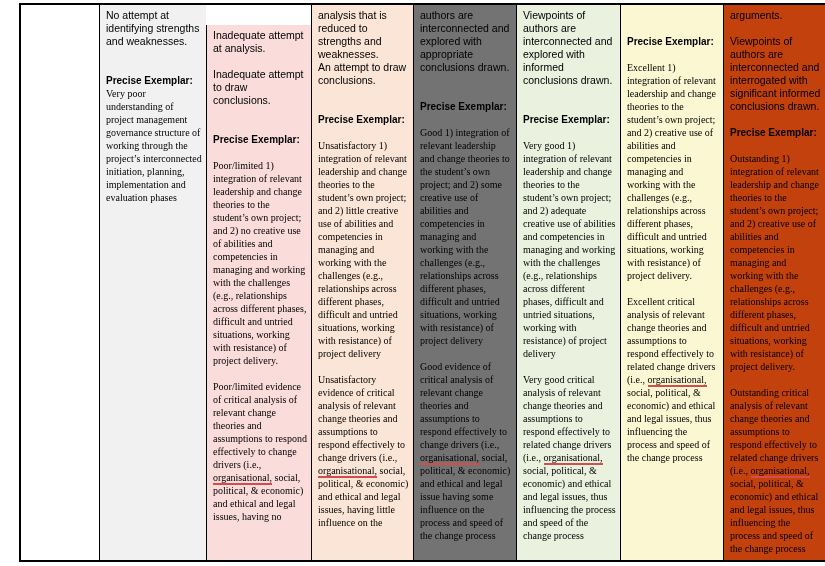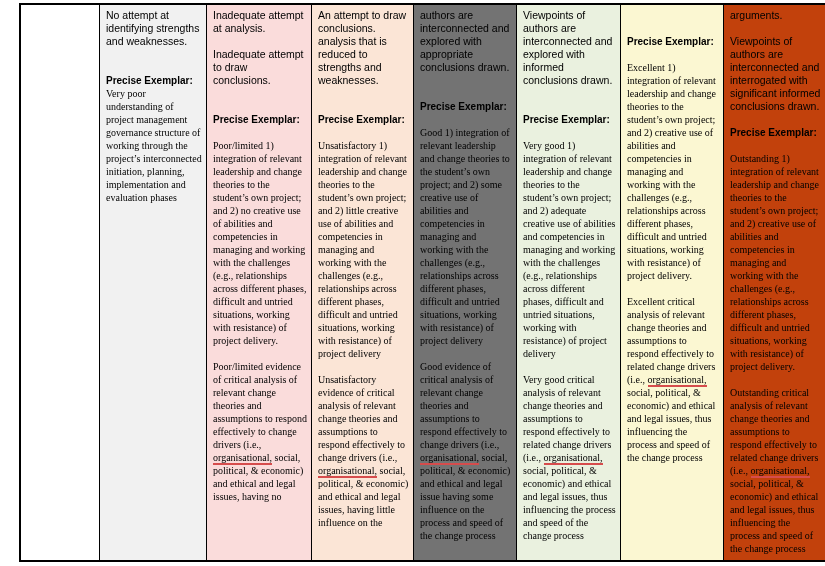--- a/index.html
+++ b/index.html
@@ -31,35 +31,35 @@
 
 <div class="frame">
     <div class="cell first" style="background: rgb(255, 255, 255); width: 78px;"></div>
     <div class="cell" style="background: rgb(241, 241, 241); width: 107px;">
       <div class="para sans">No attempt at identifying strengths and weaknesses.</div>
       <div class="para blank">&nbsp;</div>
       <div class="para blank">&nbsp;</div>
       <div class="para head">Precise Exemplar:</div>
       <div class="para serif">Very poor understanding of project management governance structure of working through the project’s interconnected initiation, planning, implementation and evaluation phases</div>
     </div>
-    <div class="cell" style="background: rgb(250, 220, 219); width: 105px;">
+    <div class="cell" style="background: rgb(250, 220, 219); width: 105px; margin-top: 20px;">
       <div class="para sans">Inadequate attempt at analysis.</div>
       <div class="para blank">&nbsp;</div>
       <div class="para sans">Inadequate attempt to draw conclusions.</div>
       <div class="para blank">&nbsp;</div>
       <div class="para blank">&nbsp;</div>
       <div class="para head">Precise Exemplar:</div>
       <div class="para blank">&nbsp;</div>
       <div class="para serif">Poor/limited 1) integration of relevant leadership and change theories to the student’s own project; and 2) no creative use of abilities and competencies in managing and working with the challenges (e.g., relationships across different phases, difficult and untried situations, working with resistance) of project delivery.</div>
       <div class="para blank">&nbsp;</div>
       <div class="para serif">Poor/limited evidence of critical analysis of relevant change theories and assumptions to respond effectively to change drivers (i.e., <span class="sc">organisational,</span> social, political, &amp; economic) and ethical and legal issues, having no</div>
     </div>
     <div class="cell" style="background: rgb(251, 229, 214); width: 102px;">
+      <div class="para sans">analysis that is reduced to strengths and weaknesses.</div>
       <div class="para sans">An attempt to draw conclusions.</div>
-      <div class="para sans">analysis that is reduced to strengths and weaknesses.</div>
       <div class="para blank">&nbsp;</div>
       <div class="para blank">&nbsp;</div>
       <div class="para head">Precise Exemplar:</div>
       <div class="para blank">&nbsp;</div>
       <div class="para serif">Unsatisfactory 1) integration of relevant leadership and change theories to the student’s own project; and 2) little creative use of abilities and competencies in managing and working with the challenges (e.g., relationships across different phases, difficult and untried situations, working with resistance) of project delivery</div>
       <div class="para blank">&nbsp;</div>
       <div class="para serif">Unsatisfactory evidence of critical analysis of relevant change theories and assumptions to respond effectively to change drivers (i.e., <span class="sc">organisational,</span> social, political, &amp; economic) and ethical and legal issues, having little influence on the</div>
     </div>
     <div class="cell" style="background: #737373; width: 103px;">
       <div class="para sans">authors are interconnected and explored with appropriate conclusions drawn.</div>

